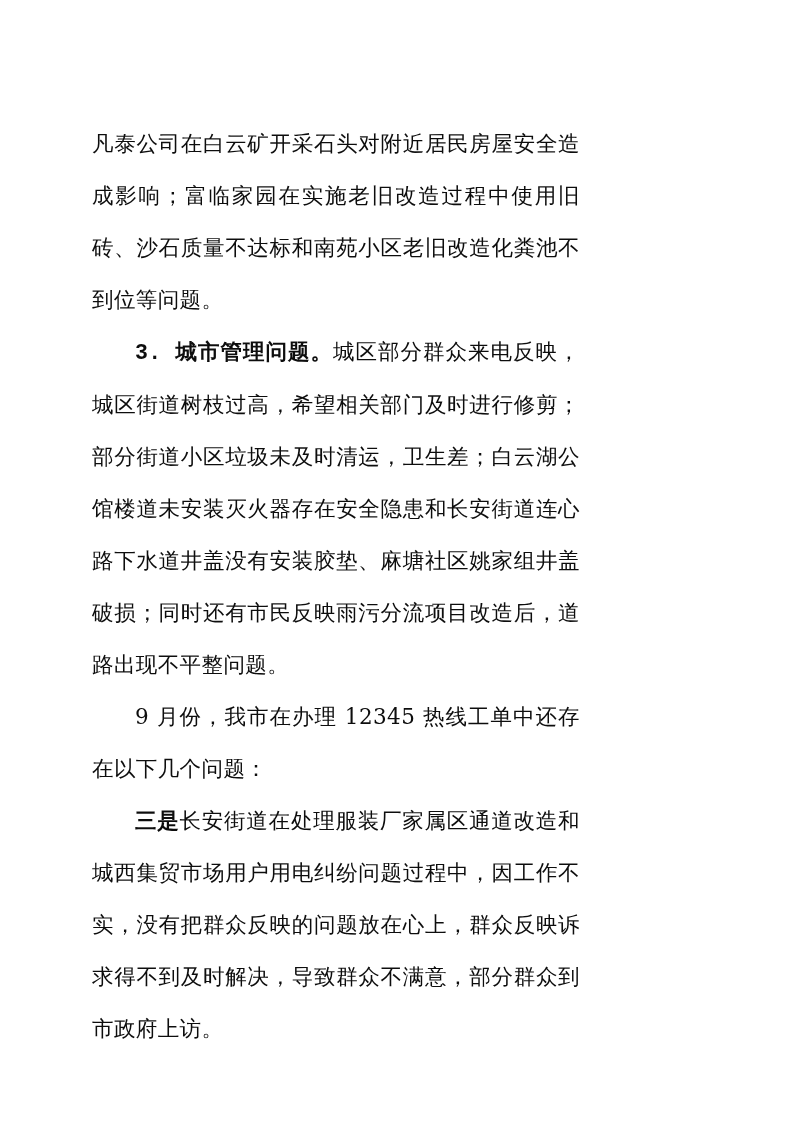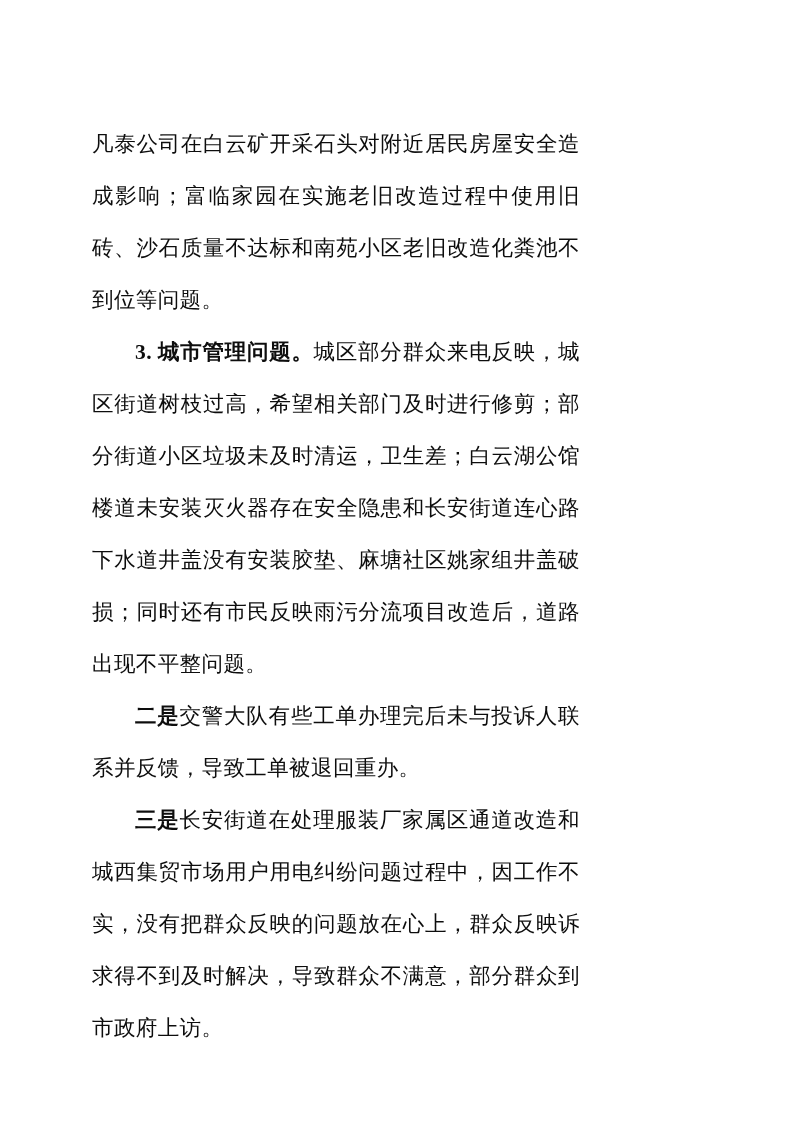--- a/index.html
+++ b/index.html
@@ -41,35 +41,35 @@
   .heading {
     text-indent: 2em;
     font-weight: bold;
     letter-spacing: 1.2px;
   }
   .lead {
     font-weight: bold;
   }
   .num-lead {
     font-weight: bold;
-    font-family: Liberation Serif, serif;
+    font-family: Liberation Mono, monospace;
     margin-top: 6px;
   }
 </style>
 </head>
 <body>
 
 <div class="page">
   <div class="doc-body">
 
     <p class="para para-flush">凡泰公司在白云矿开采石头对附近居民房屋安全造成影响；富临家园在实施老旧改造过程中使用旧砖、沙石质量不达标和南苑小区老旧改造化粪池不到位等问题。</p>
 
     <p class="para"><span class="num-lead">3. 城市管理问题。</span><span>城区部分群众来电反映，城区街道树枝过高，希望相关部门及时进行修剪；部分街道小区垃圾未及时清运，卫生差；白云湖公馆楼道未安装灭火器存在安全隐患和长安街道连心路下水道井盖没有安装胶垫、麻塘社区姚家组井盖破损；同时还有市民反映雨污分流项目改造后，道路出现不平整问题。</span></p>
 
 
+    <p class="para">9 月份，我市在办理 12345 热线工单中还存在以下几个问题：</p>
 
 
-    <p class="para"><span class="lead">二是</span><span>交警大队有些工单办理完后未与投诉人联系并反馈，导致工单被退回重办。</span></p>
 
     <p class="para"><span class="lead">三是</span><span>长安街道在处理服装厂家属区通道改造和城西集贸市场用户用电纠纷问题过程中，因工作不实，没有把群众反映的问题放在心上，群众反映诉求得不到及时解决，导致群众不满意，部分群众到市政府上访。</span></p>
 
   </div>
 </div>
 
 </body></html>

